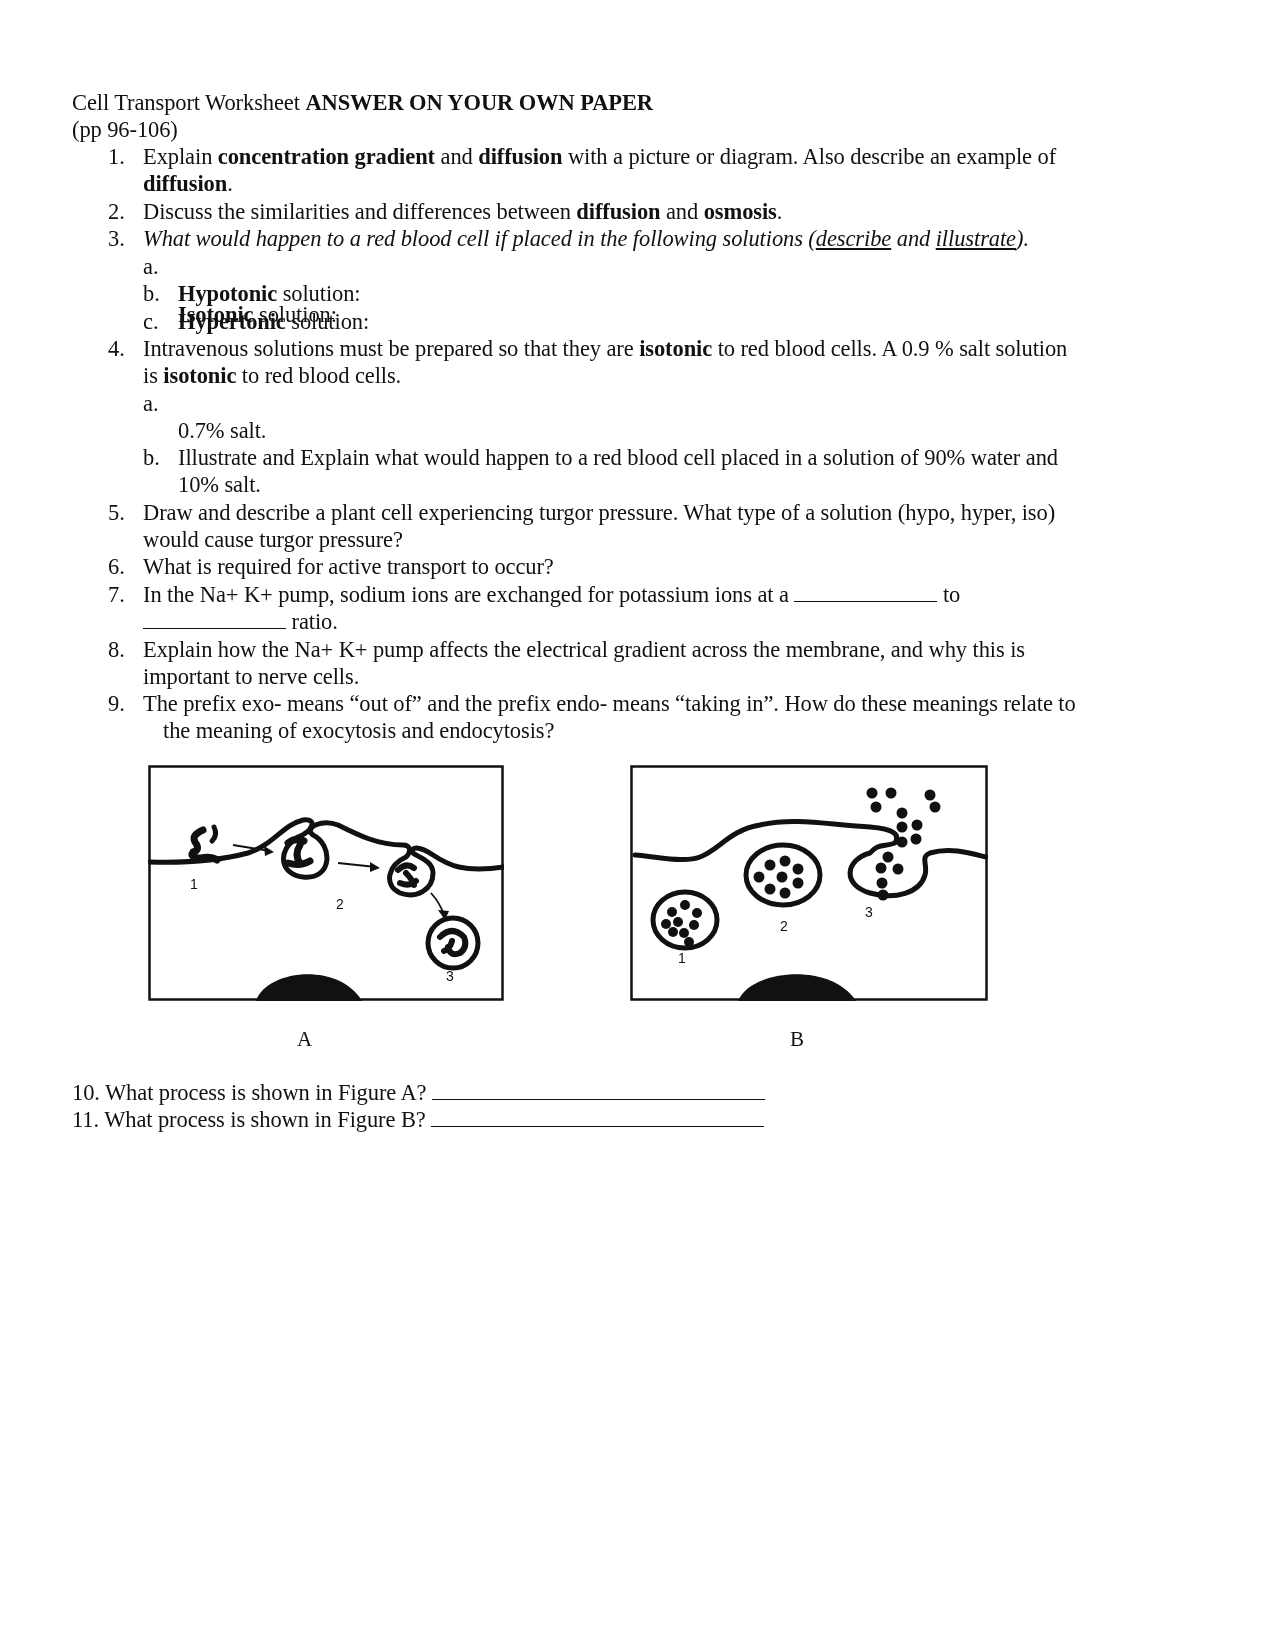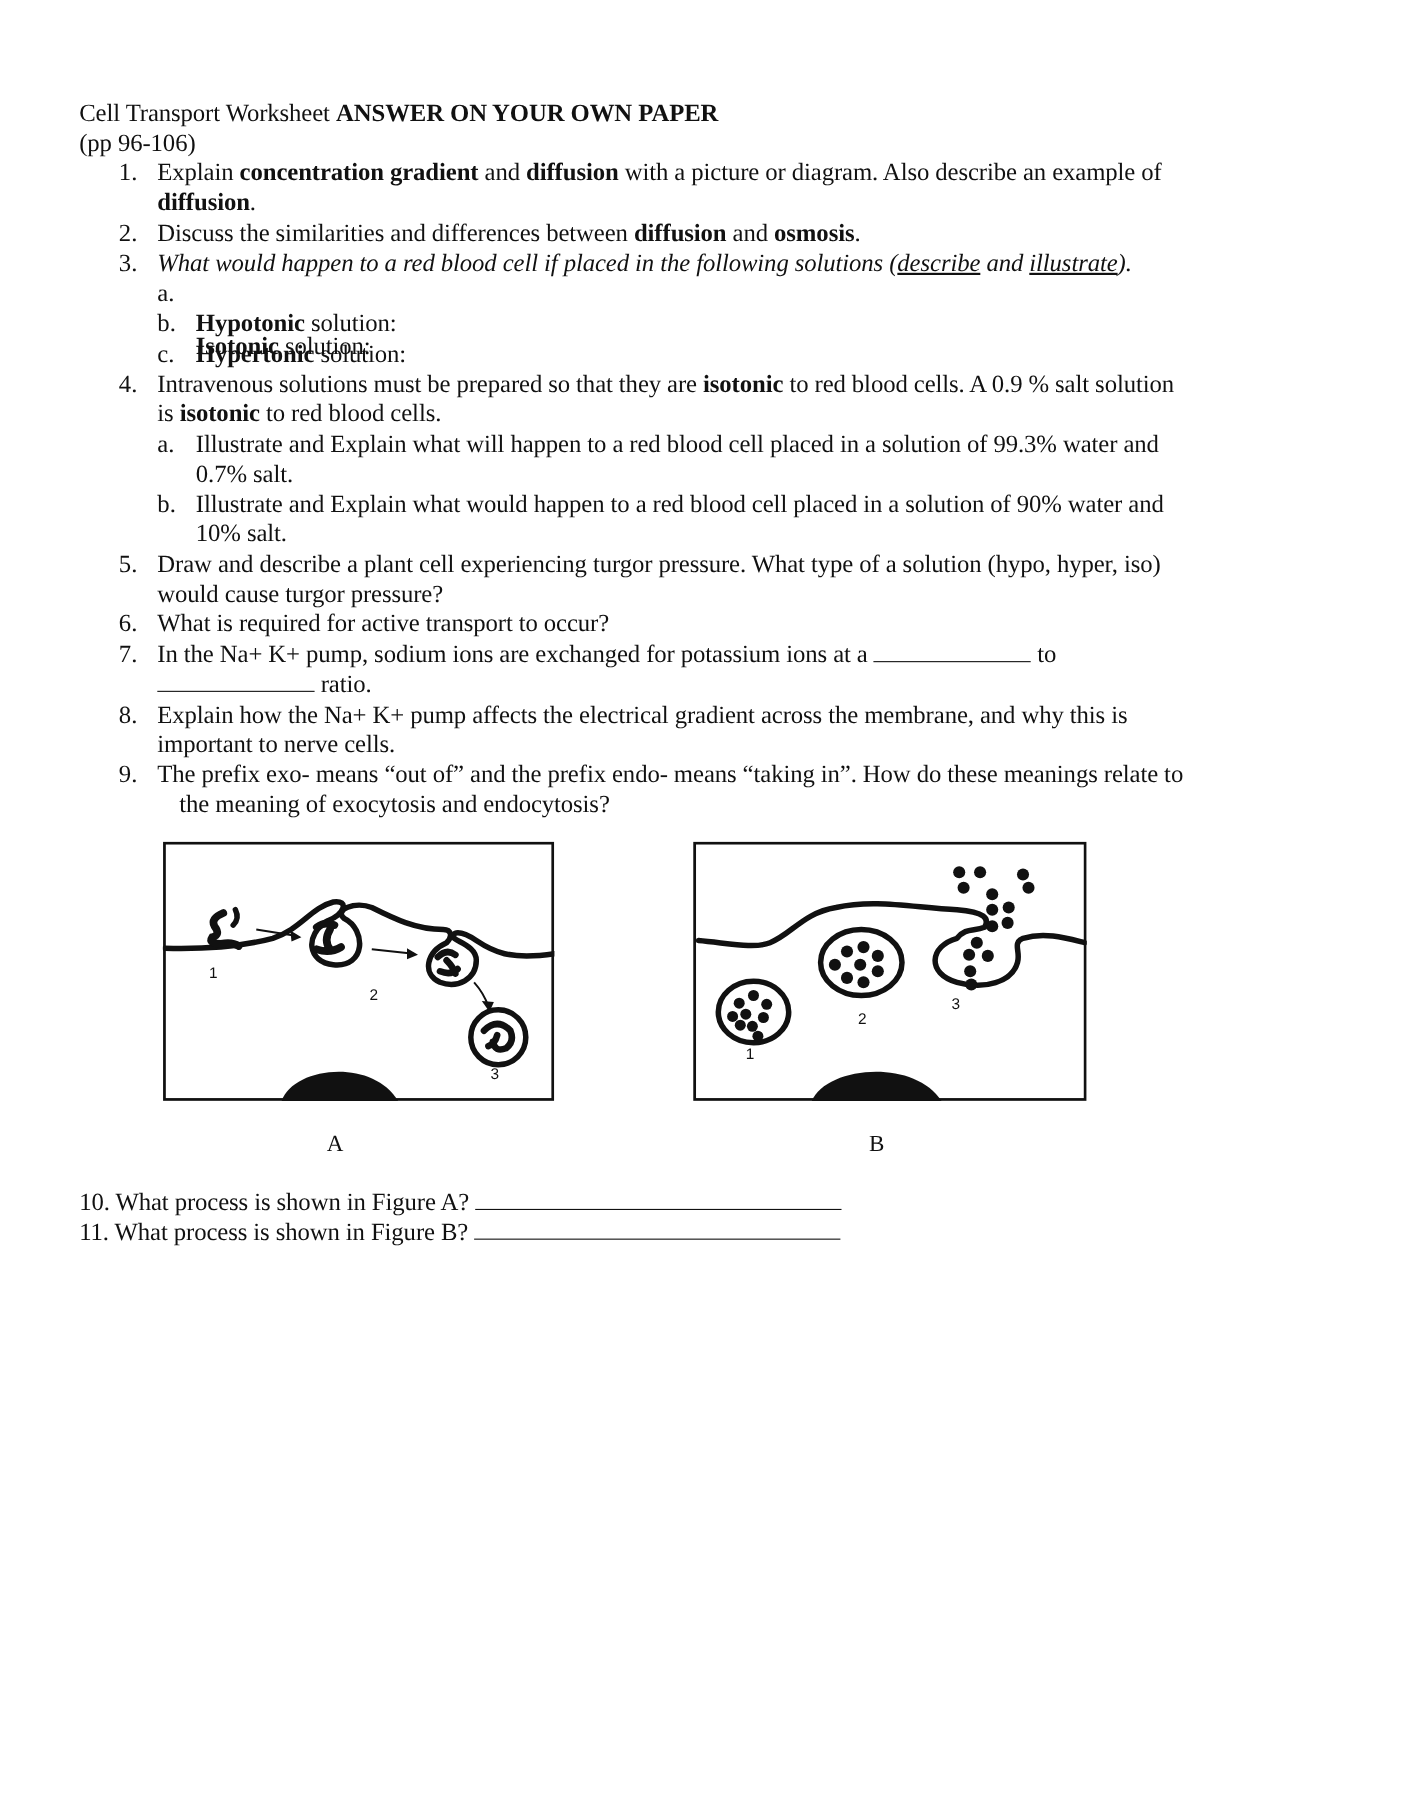--- a/index.html
+++ b/index.html
@@ -49,21 +49,20 @@
   <div class="line" style="left:178px; top:291px;"><b>Hypertonic</b><span> solution:</span></div>
 
   <div class="num" style="left:108px; top:318px;">4.</div>
   <div class="line" style="left:143px; top:318px;">
     <span>Intravenous solutions must be prepared so that they are </span><b>isotonic</b><span> to red blood cells.  A 0.9 % salt solution</span>
   </div>
   <div class="line" style="left:143px; top:345px;">
     <span>is </span><b>isotonic</b><span> to red blood cells.</span>
   </div>
   <div class="num" style="left:143px; top:373px;">a.</div>
-  <div class="line" style="left:178px; top:373px;">Illustrate and Explain what will happen to a red blood cell placed in a solution of 99.3% water and</div>
   <div class="line" style="left:178px; top:400px;">0.7% salt.</div>
   <div class="num" style="left:143px; top:427px;">b.</div>
   <div class="line" style="left:178px; top:427px;">Illustrate and Explain what would happen to a red blood cell placed in a solution of 90% water and</div>
   <div class="line" style="left:178px; top:454px;">10% salt.</div>
 
   <div class="num" style="left:108px; top:482px;">5.</div>
   <div class="line" style="left:143px; top:482px;">Draw and describe a plant cell experiencing turgor pressure.  What type of a solution (hypo, hyper, iso)</div>
   <div class="line" style="left:143px; top:509px;">would cause turgor pressure?</div>
 
   <div class="num" style="left:108px; top:536px;">6.</div>

